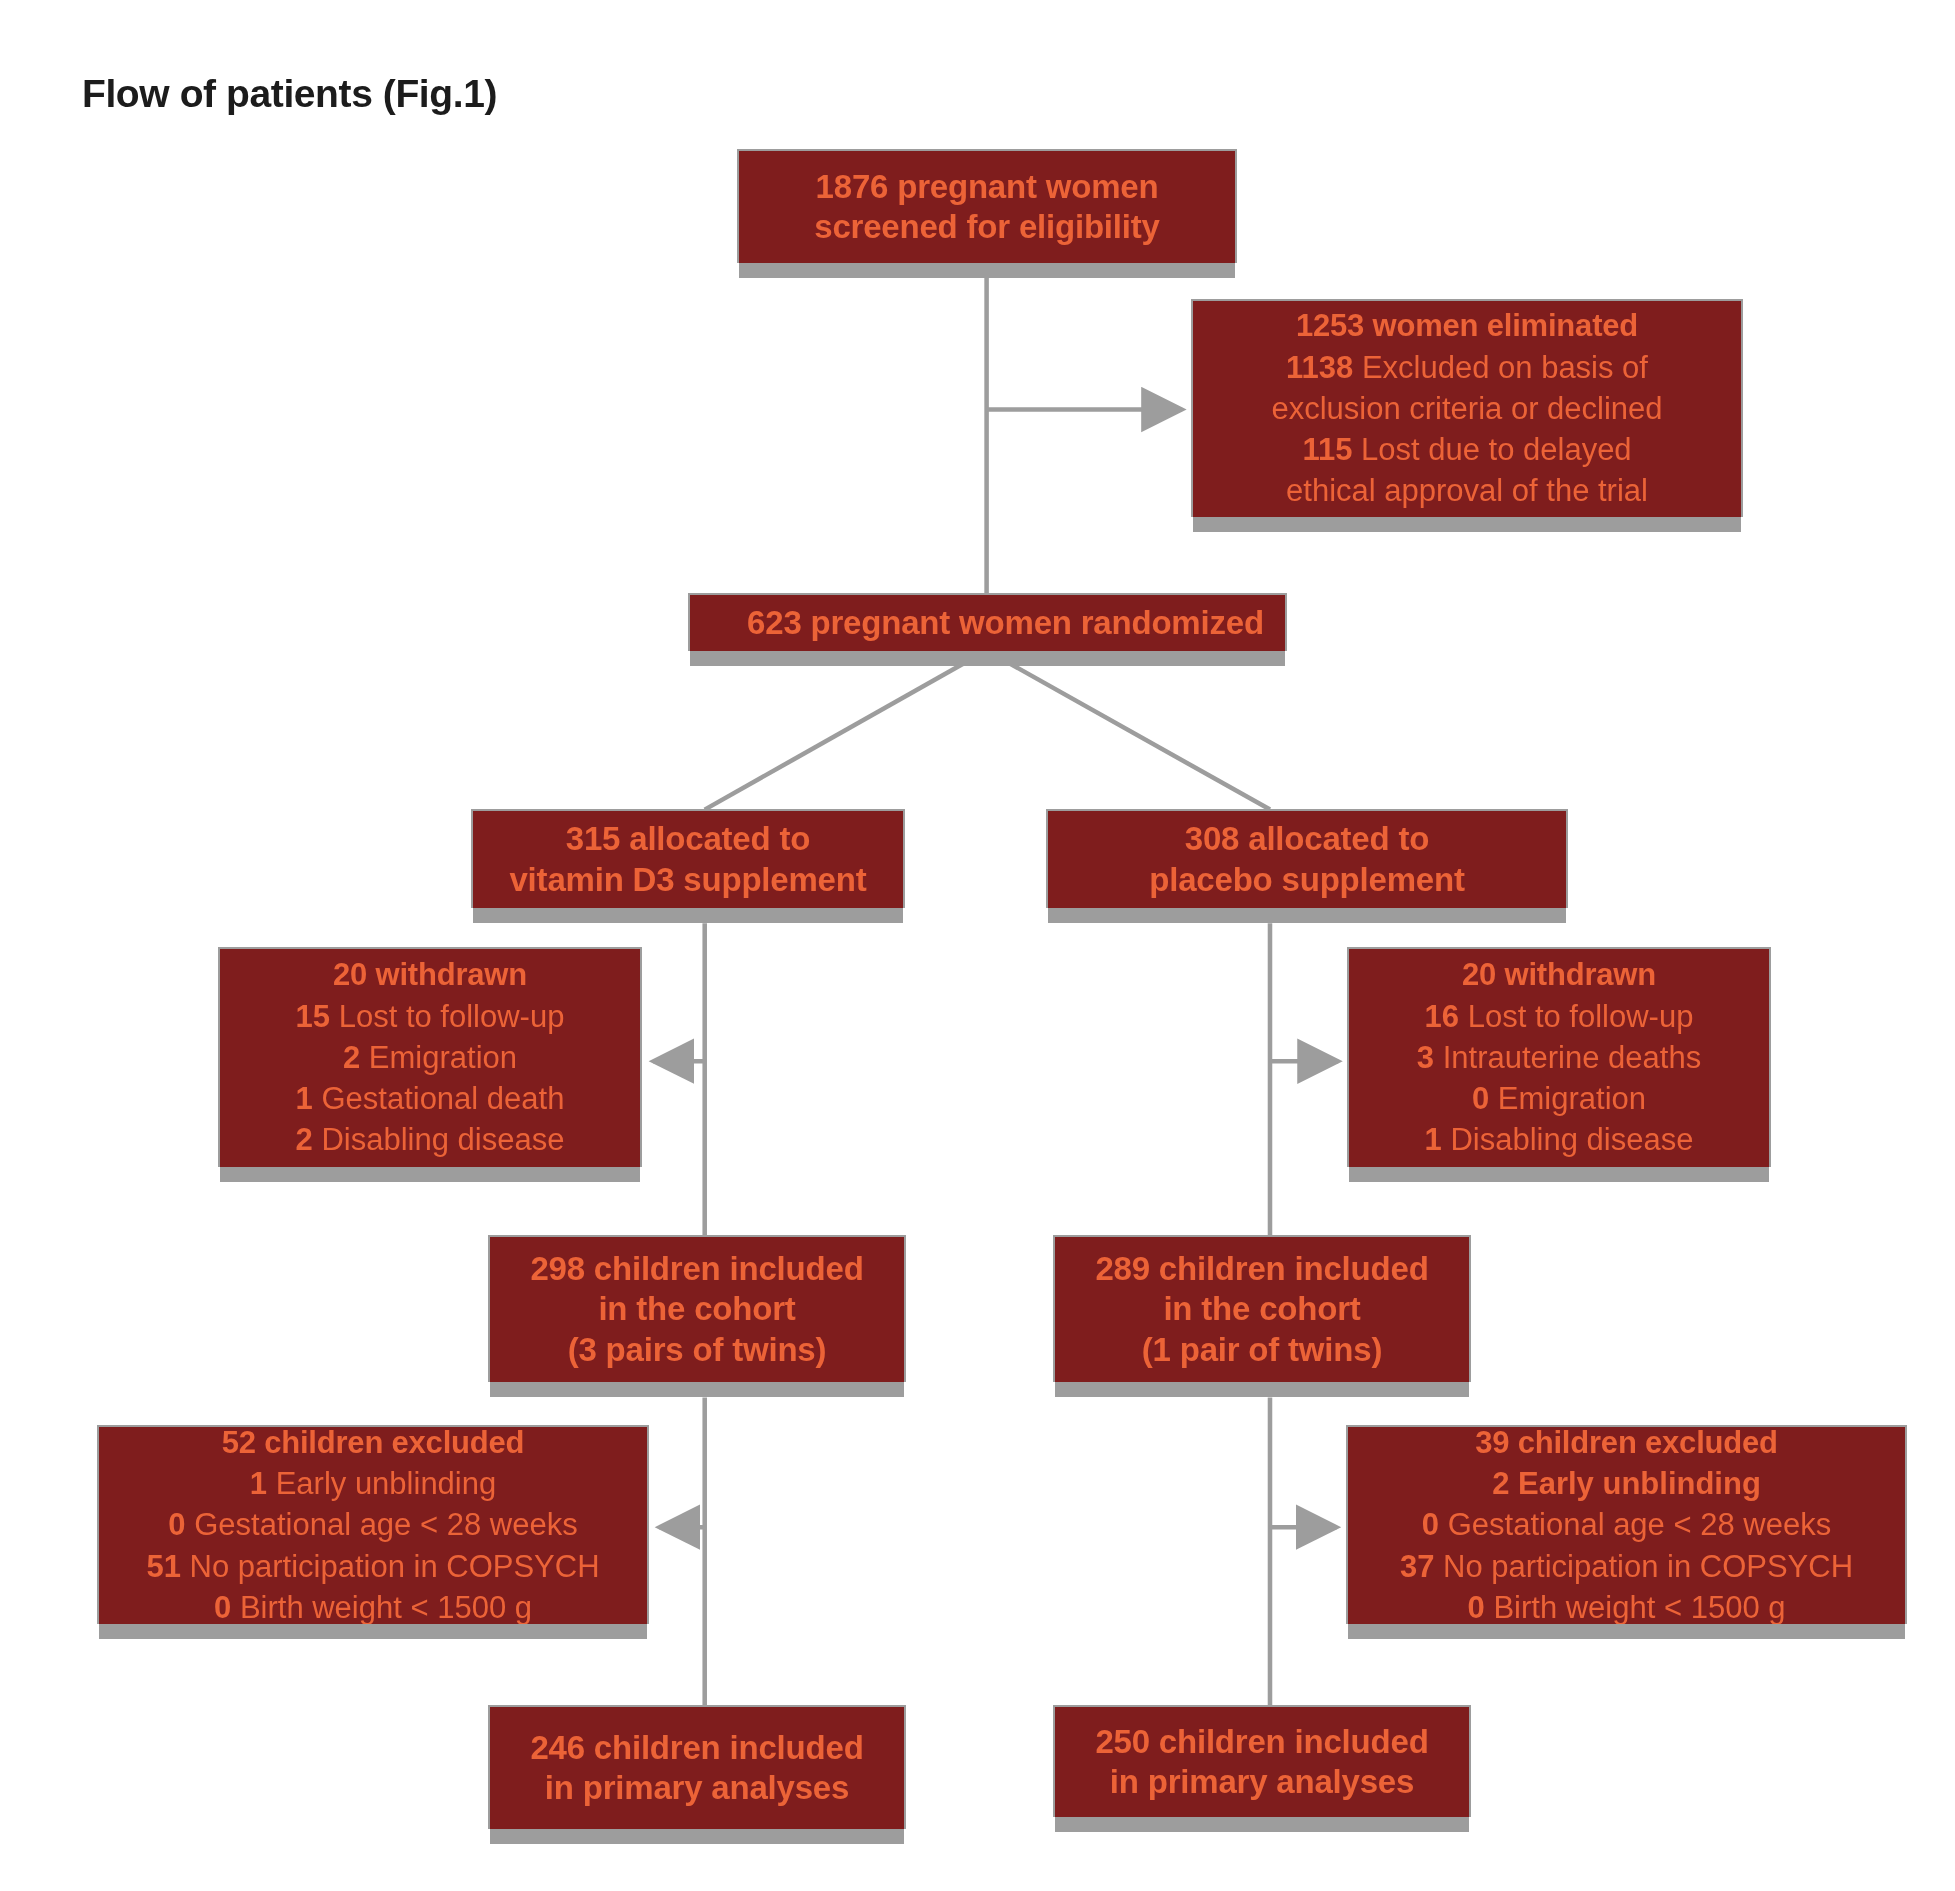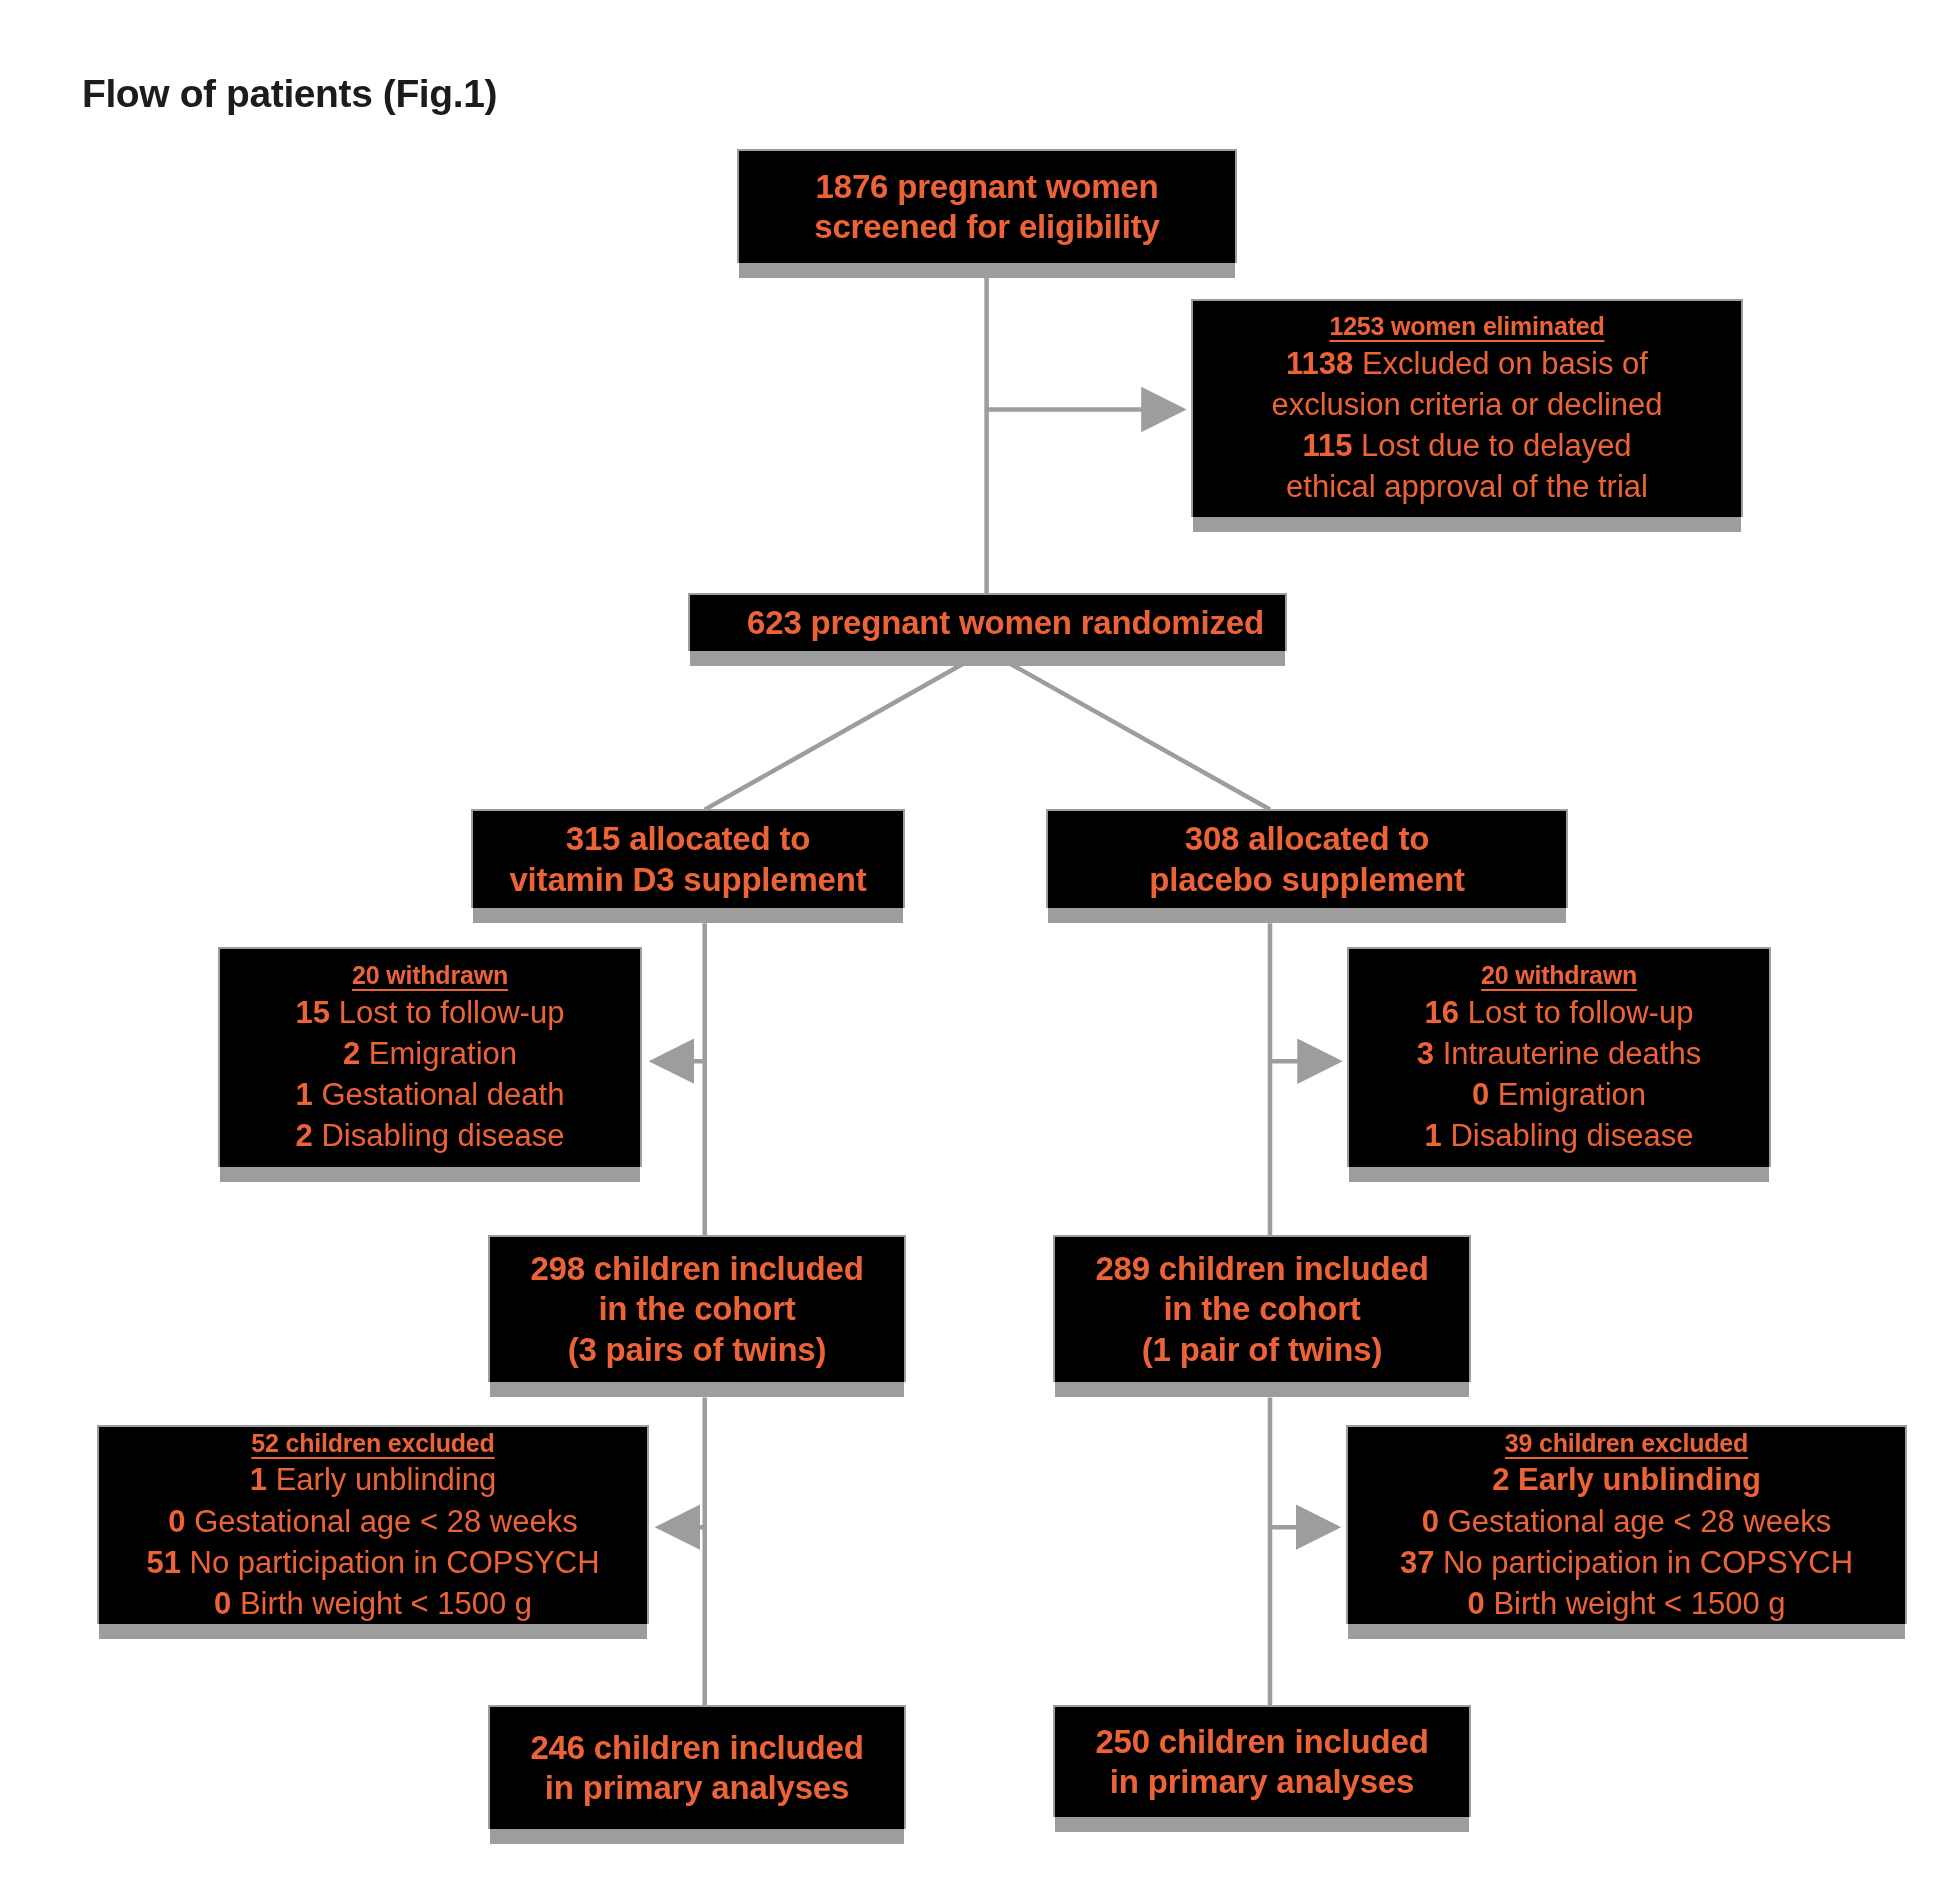--- a/index.html
+++ b/index.html
@@ -29,21 +29,21 @@
     position:absolute;
     left:0; top:0;
     width:1955px;
     height:1892px;
     pointer-events:none;
   }
 
   .box{
     position:absolute;
     box-sizing:border-box;
-    background:#000000;
+    background:#7f1d1d;
     border:2.3px solid #9d9d9d;
     border-bottom:none;
     display:flex;
     flex-direction:column;
     align-items:center;
     justify-content:center;
     text-align:center;
     color:#ec6337;
     z-index:3;
   }
@@ -69,23 +69,22 @@
     font-weight:bold;
     font-size:33px;
     line-height:1.22;
     font-stretch:condensed;
     letter-spacing:-0.2px;
   }
 
   
   .list .hdr{
     font-weight:bold;
-    font-size:25px;
+    font-size:31px;
     line-height:1.30;
-    text-decoration:underline;
     text-underline-offset:4.5px;
     letter-spacing:-0.2px;
   }
   .list .row{
     font-size:31px;
     line-height:1.33;
     font-weight:400;
     white-space:nowrap;
   }
   .list .row b{font-weight:bold;}

